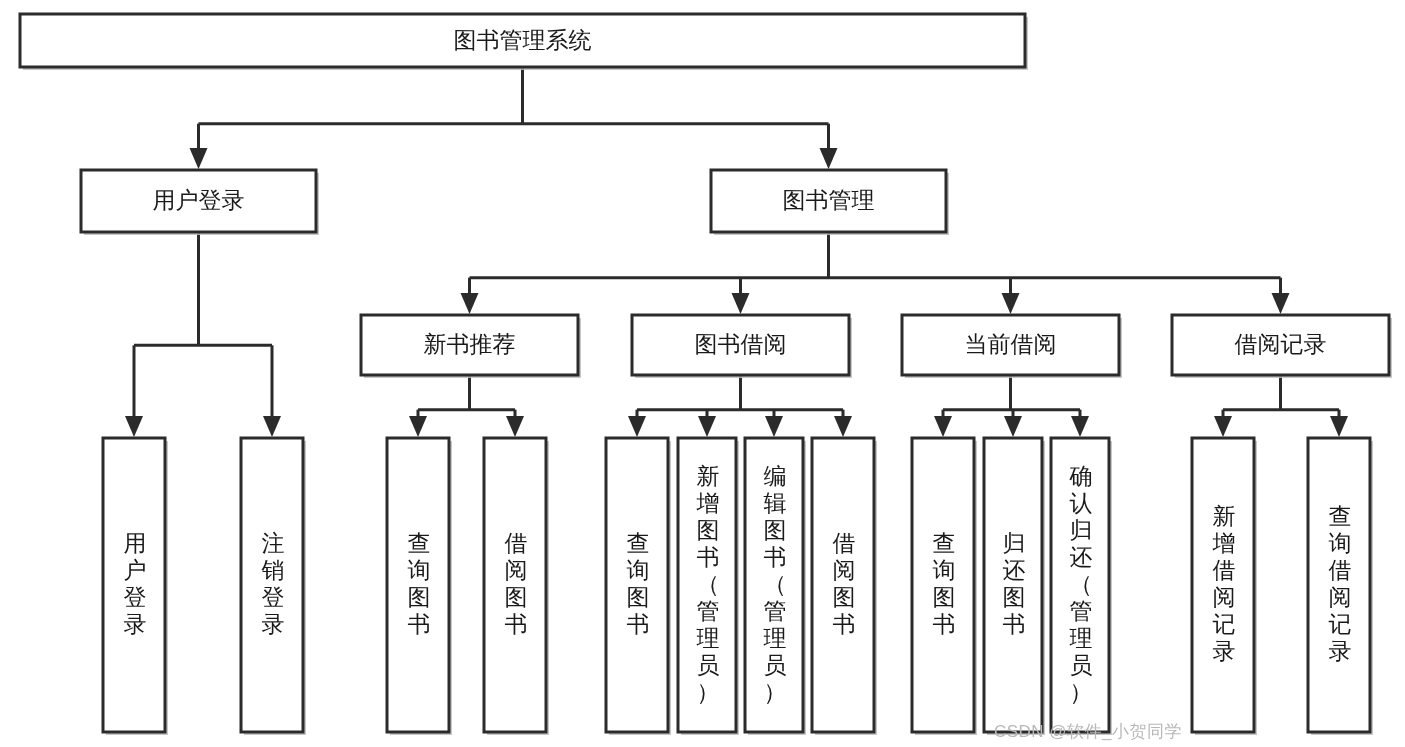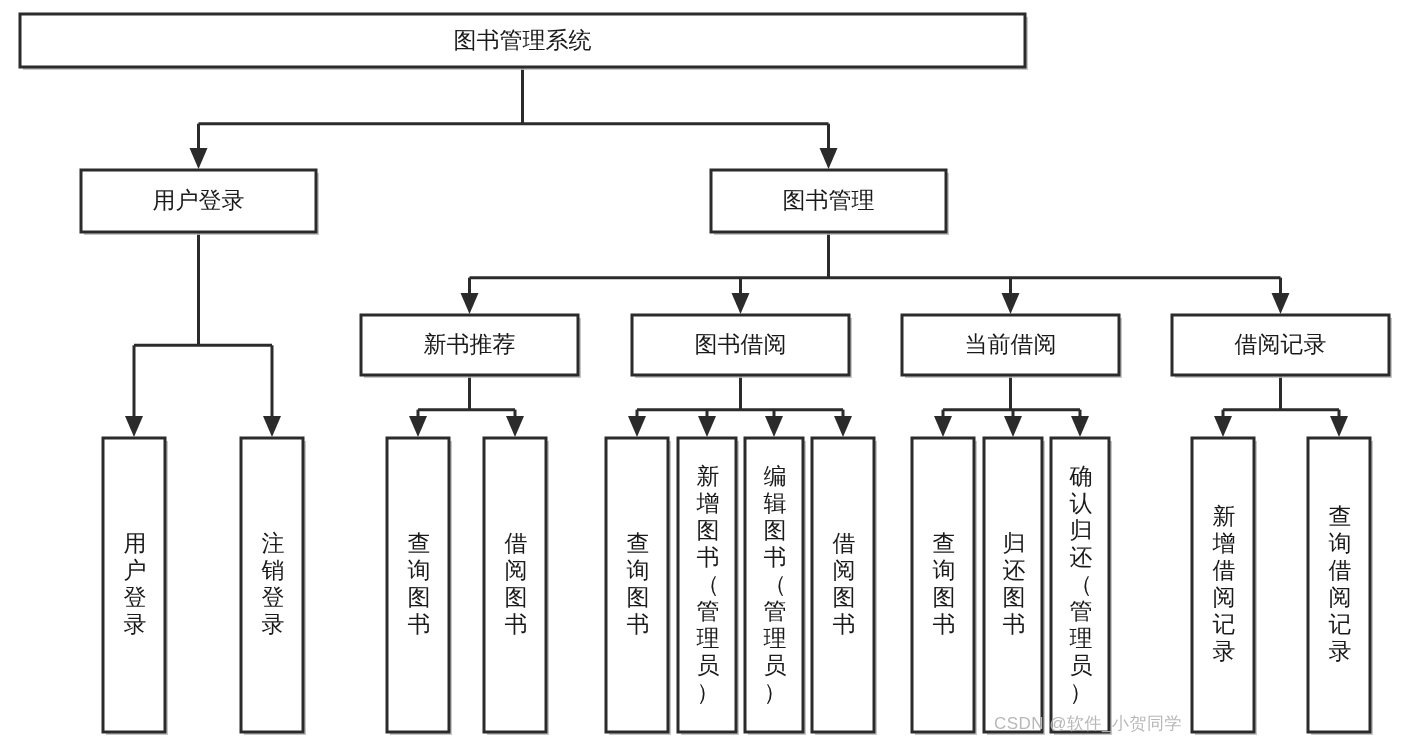--- a/index.html
+++ b/index.html
@@ -55,21 +55,21 @@
   }
   .node-label-vertical {
     font-family: "Liberation Sans", "DejaVu Sans", sans-serif;
     font-size: 23px;
     fill: #1a1a1a;
     text-anchor: middle;
   }
   .watermark {
     position: absolute;
     right: 8px;
-    bottom: 12px;
+    bottom: 4px;
     font-family: "Liberation Sans", "DejaVu Sans", sans-serif;
     font-size: 17px;
     color: #b8b8b8;
     letter-spacing: .5px;
     white-space: nowrap;
     pointer-events: none;
   }
 </style>
 </head>
 <body>

